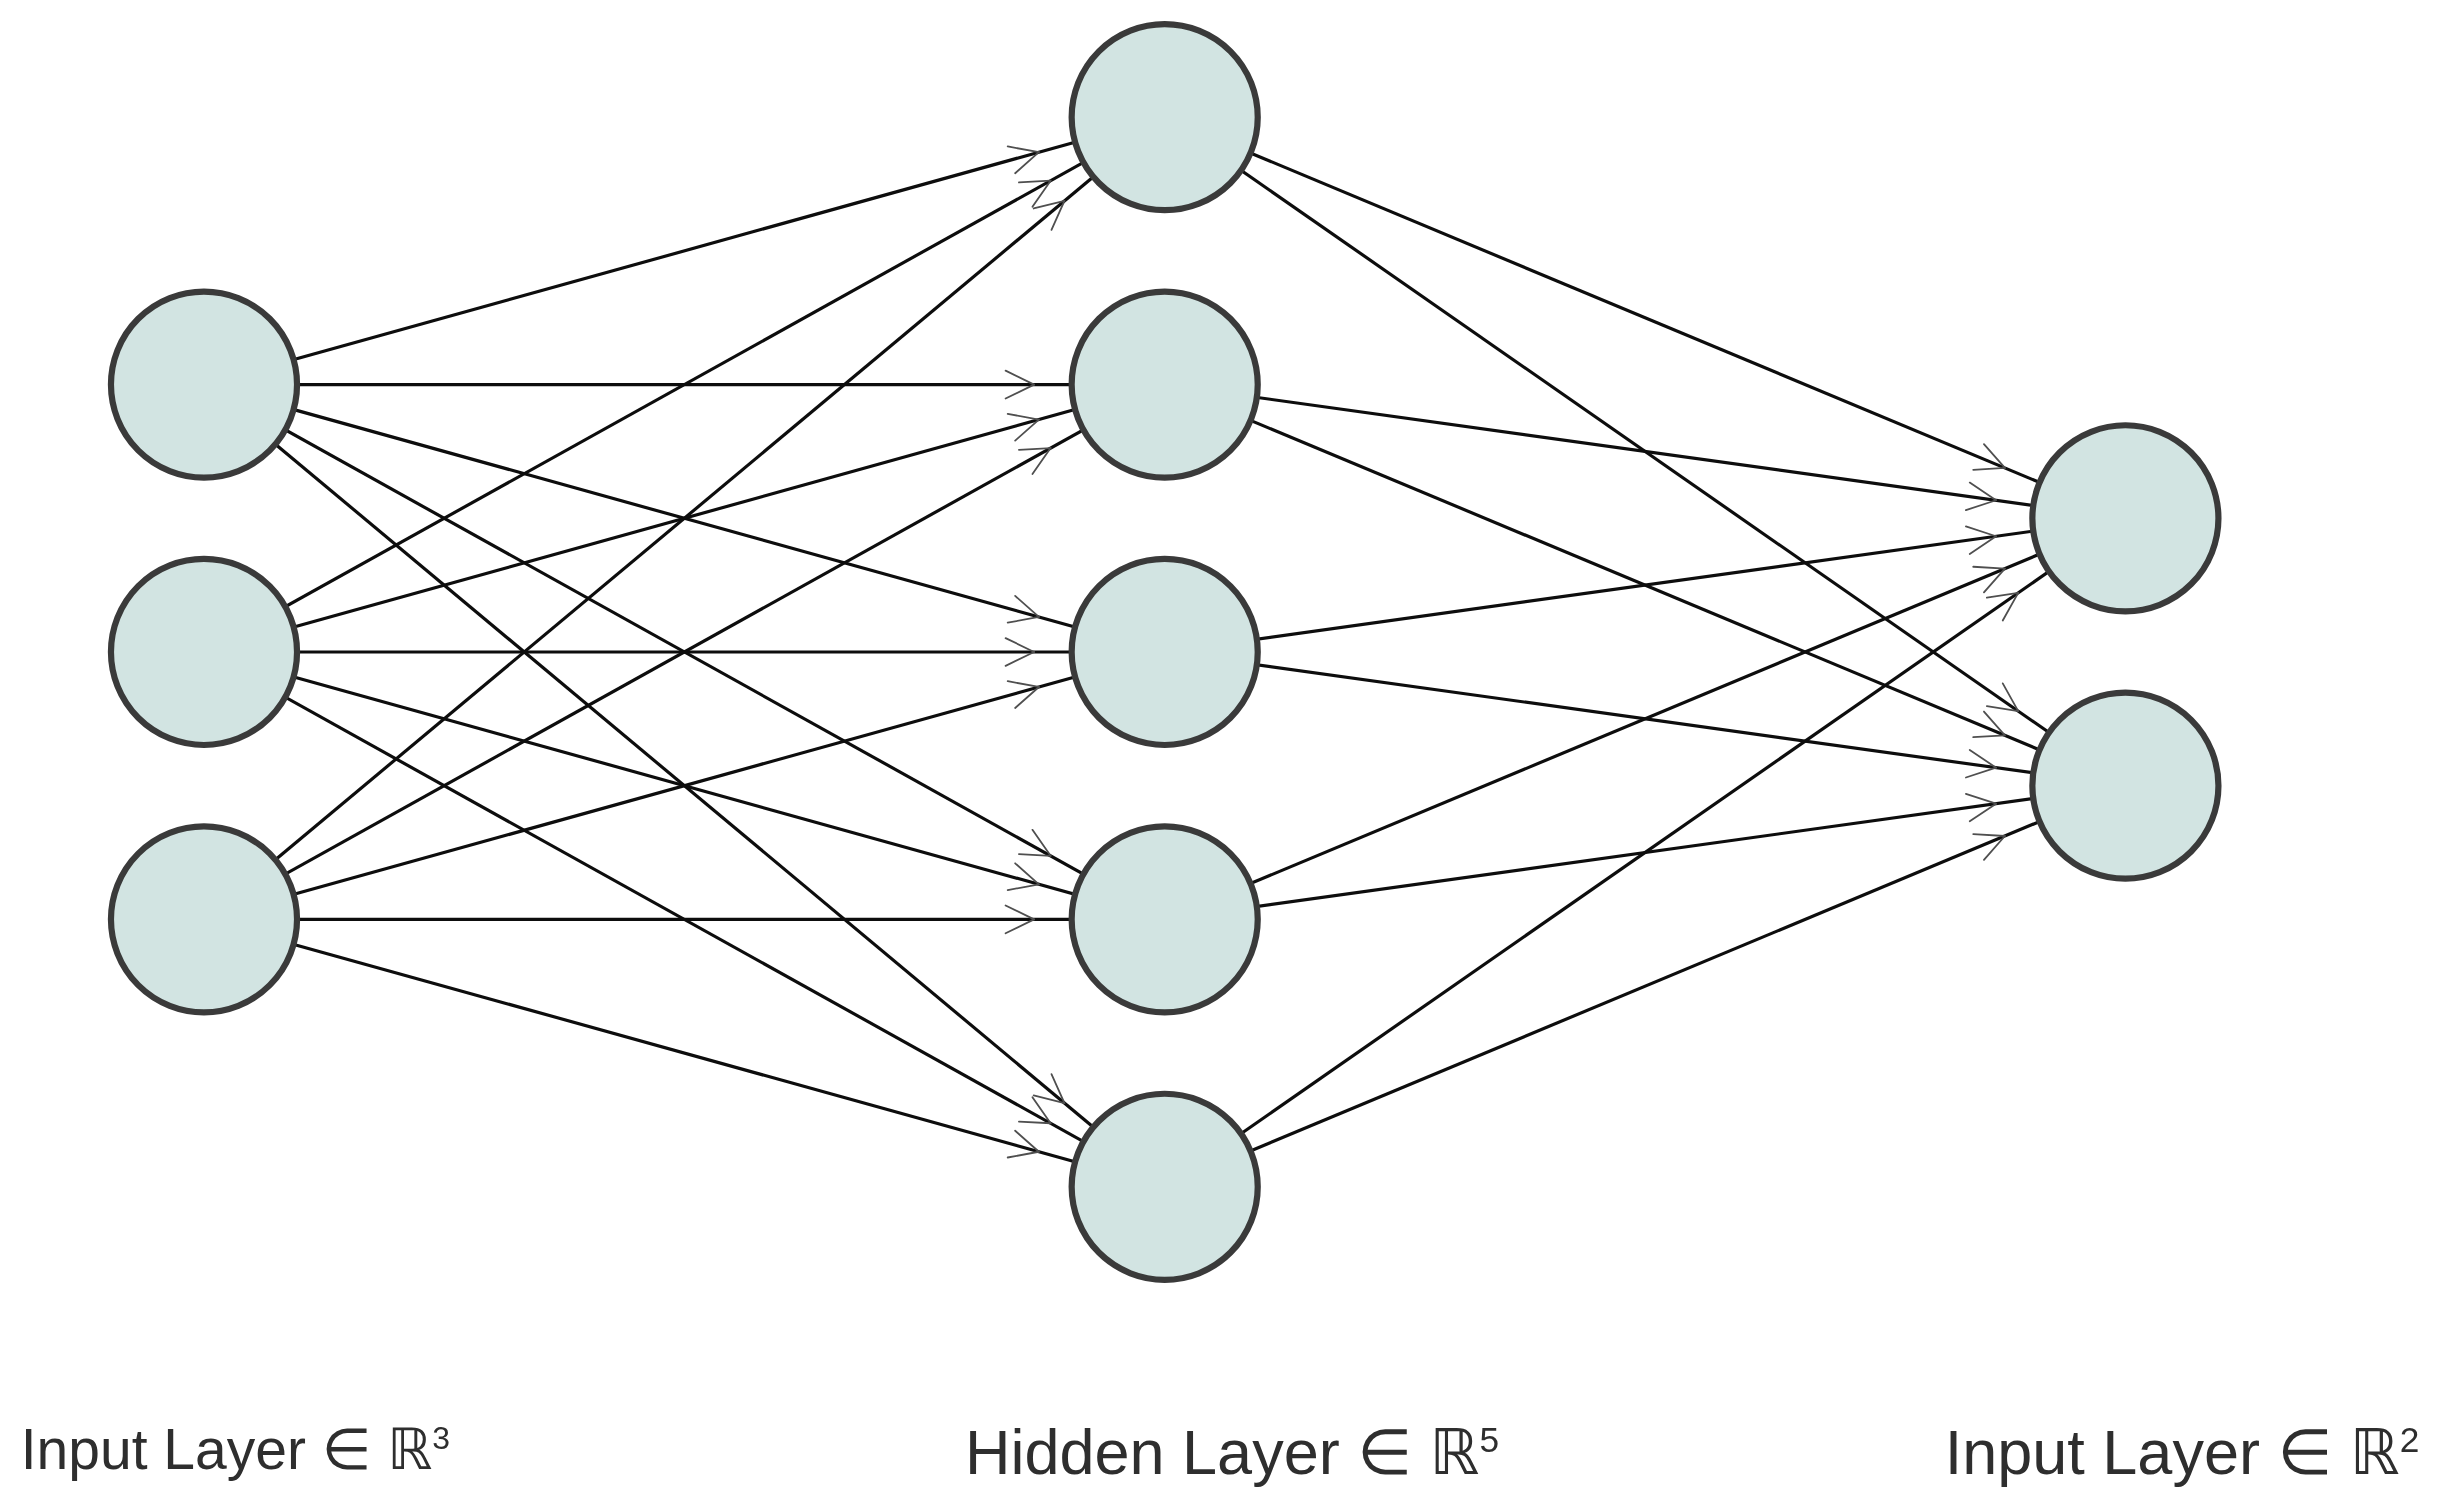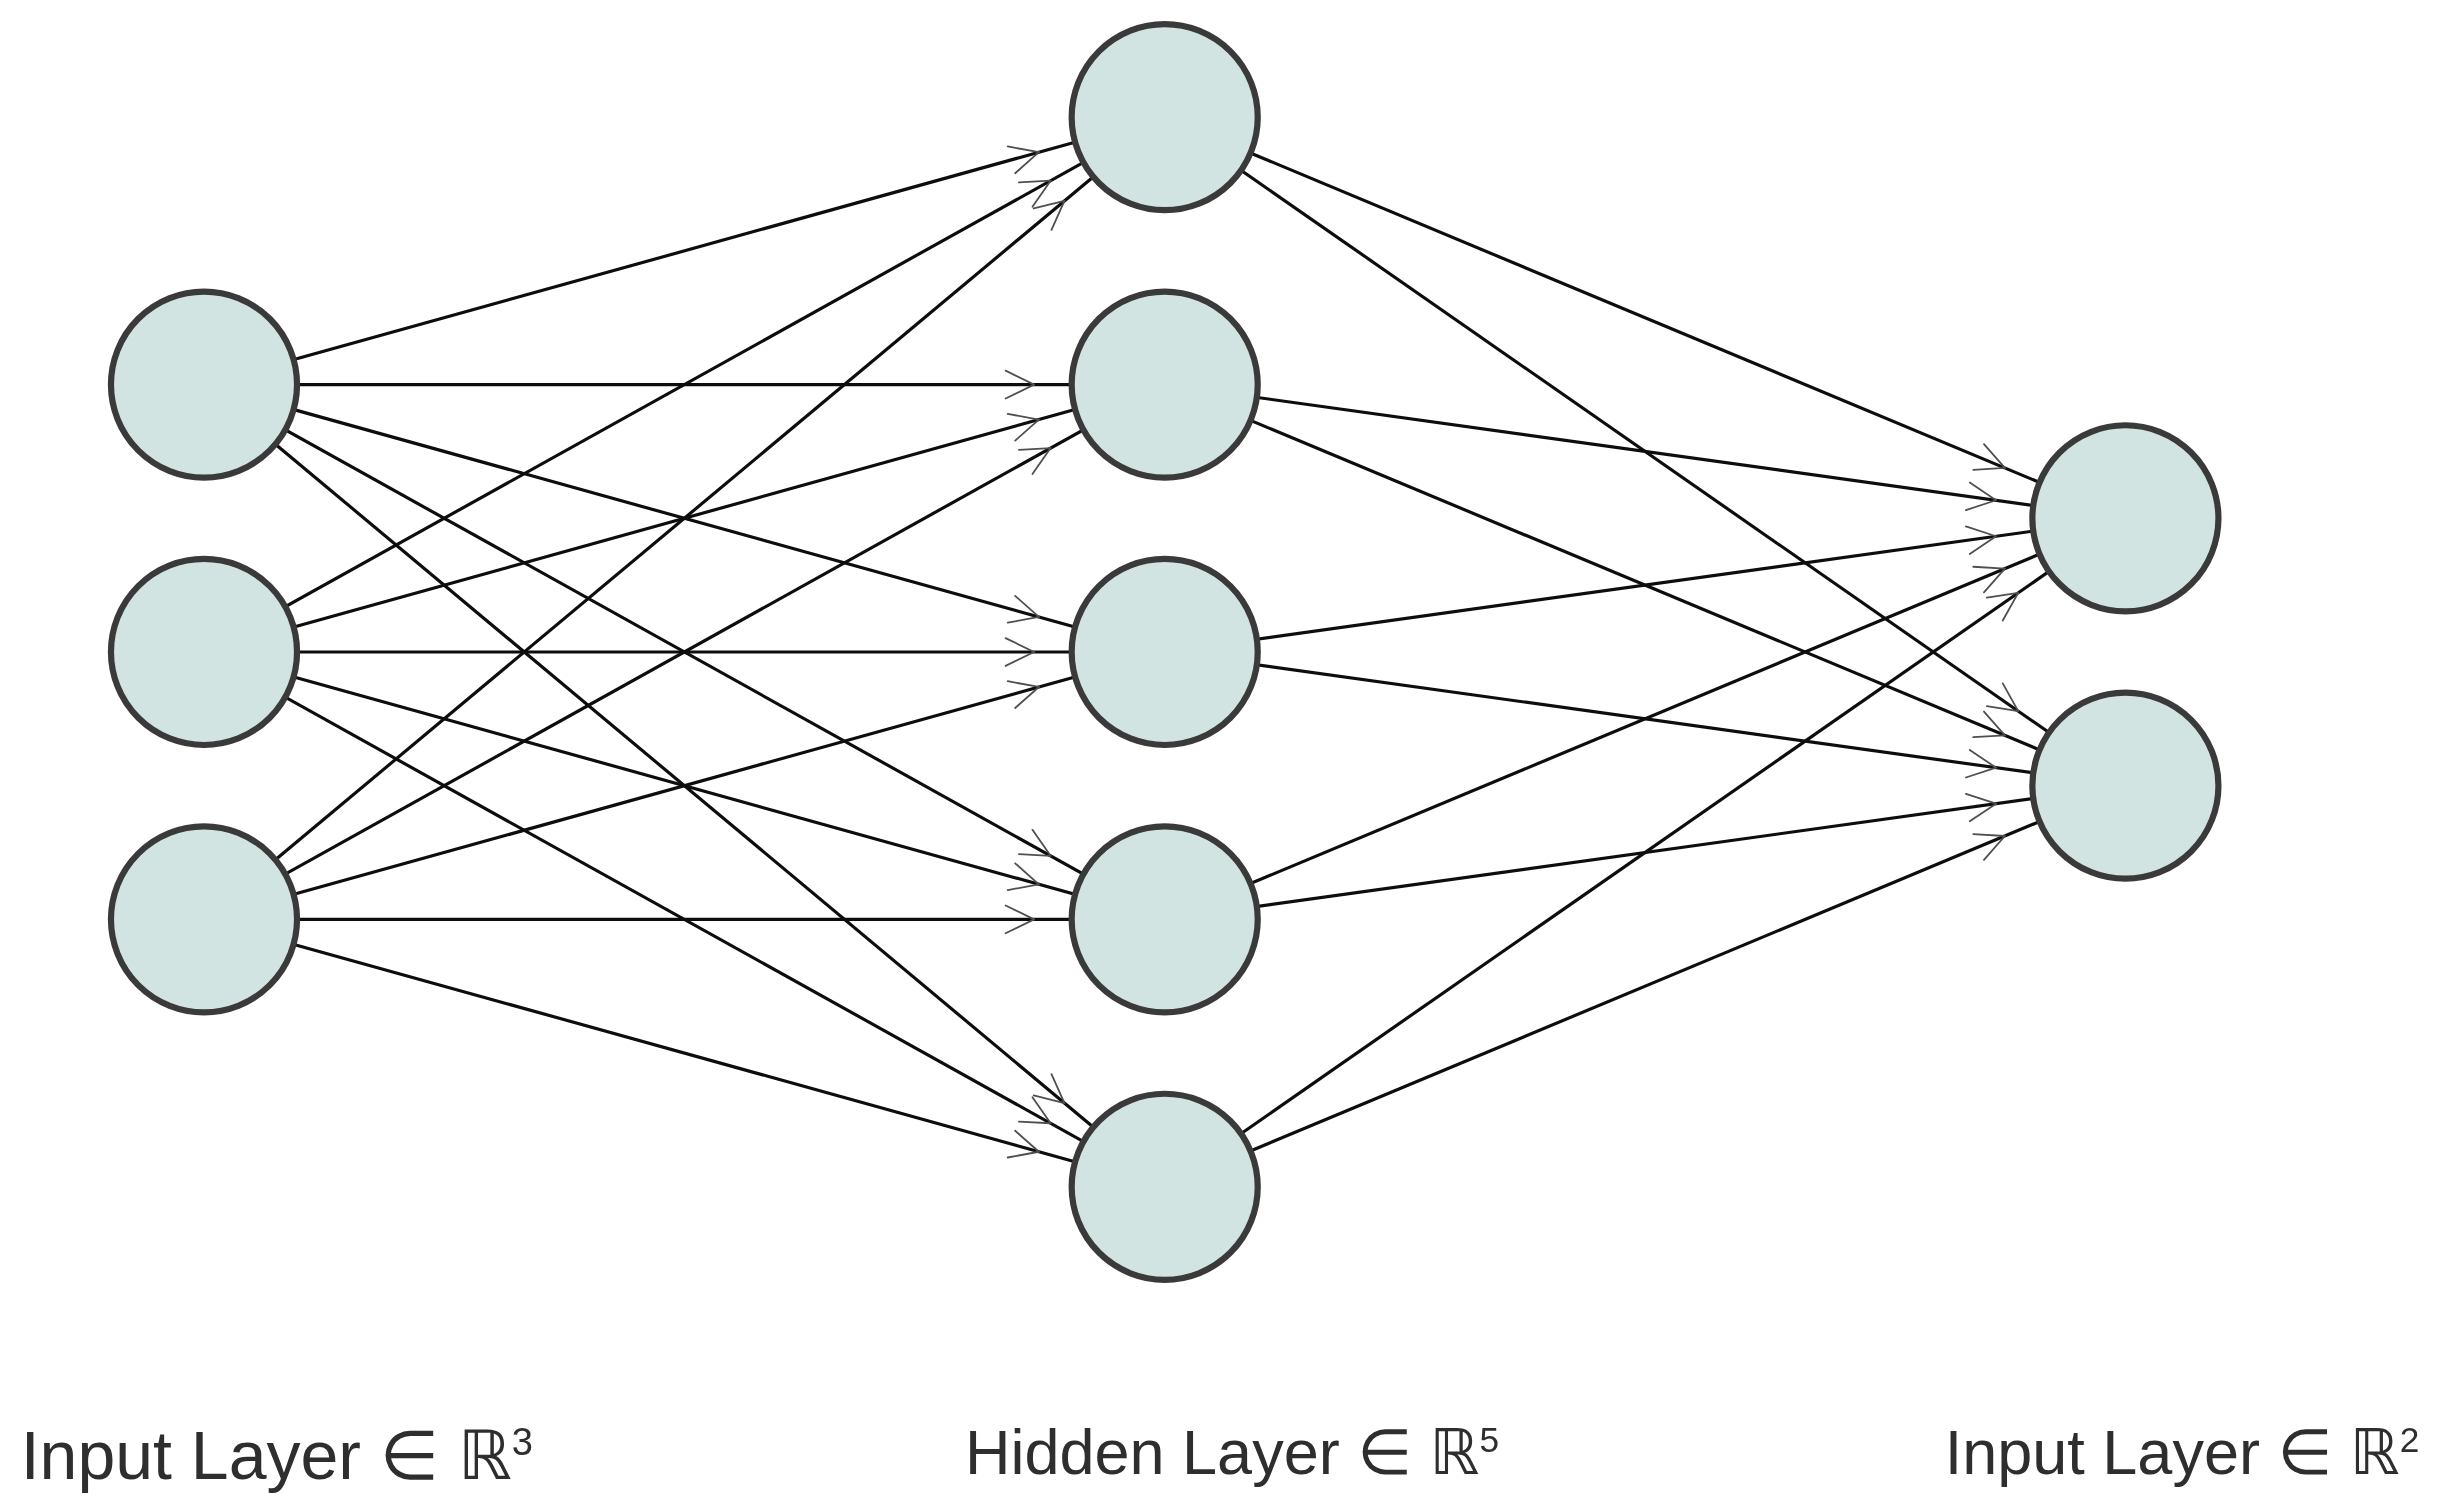--- a/index.html
+++ b/index.html
@@ -118,19 +118,19 @@
         <circle cx="1690" cy="170" r="135" fill="#d2e4e2" stroke="#3a3a3a" stroke-width="9"></circle>
         <circle cx="1690" cy="558" r="135" fill="#d2e4e2" stroke="#3a3a3a" stroke-width="9"></circle>
         <circle cx="1690" cy="946" r="135" fill="#d2e4e2" stroke="#3a3a3a" stroke-width="9"></circle>
         <circle cx="1690" cy="1334" r="135" fill="#d2e4e2" stroke="#3a3a3a" stroke-width="9"></circle>
         <circle cx="1690" cy="1722" r="135" fill="#d2e4e2" stroke="#3a3a3a" stroke-width="9"></circle>
         <circle cx="3084" cy="752" r="135" fill="#d2e4e2" stroke="#3a3a3a" stroke-width="9"></circle>
         <circle cx="3084" cy="1140" r="135" fill="#d2e4e2" stroke="#3a3a3a" stroke-width="9"></circle>
       </g>
   </svg>
 
-  <div class="layer-label" id="label-0" style="left: 20.7px; top: 1421px; font-size: 68px; color: rgb(46, 46, 46);"><span>Input Layer ∈ ℝ</span><sup>3</sup></div>
+  <div class="layer-label" id="label-0" style="left: 20.7px; top: 1421px; font-size: 57px; color: rgb(46, 46, 46);"><span>Input Layer ∈ ℝ</span><sup>3</sup></div>
 
   <div class="layer-label center" id="label-1" style="left: 1232px; top: 1421px; font-size: 63px; color: rgb(46, 46, 46);"><span>Hidden Layer ∈ ℝ</span><sup>5</sup></div>
 
   <div class="layer-label center" id="label-2" style="left: 2182px; top: 1421px; font-size: 63px; color: rgb(46, 46, 46);"><span>Input Layer ∈ ℝ</span><sup>2</sup></div>
 </div>
 
 
 </body></html>

